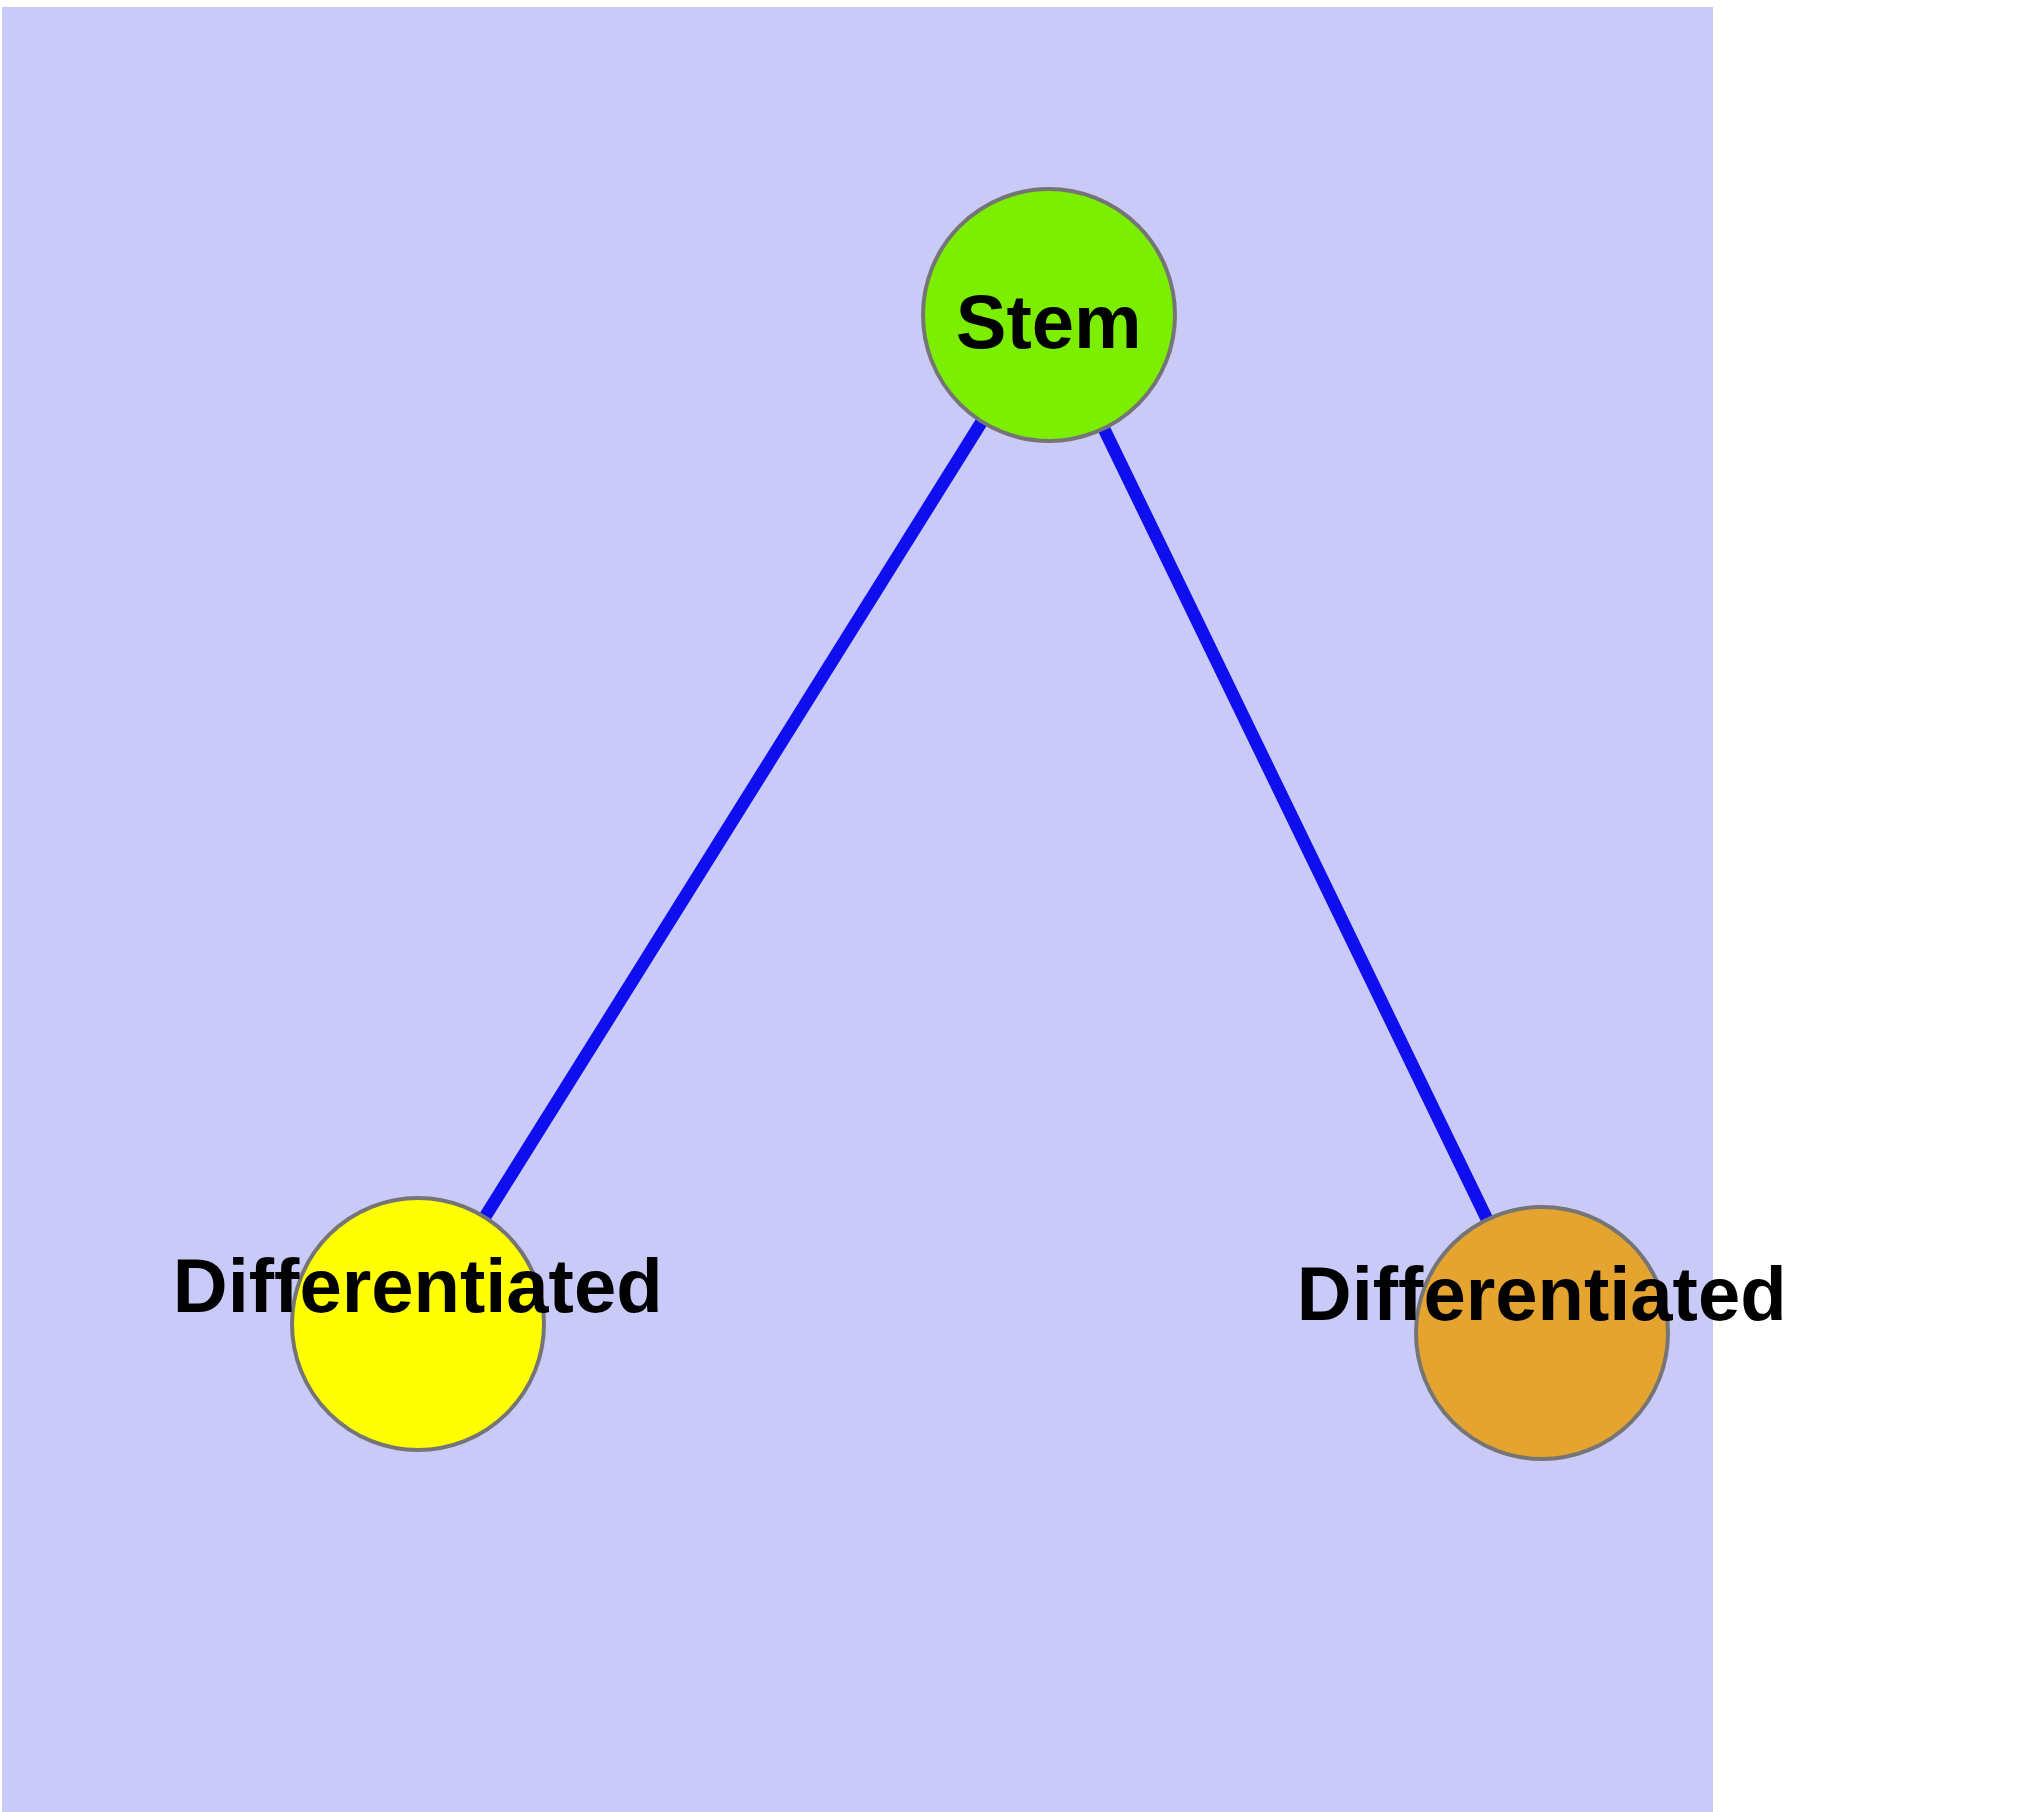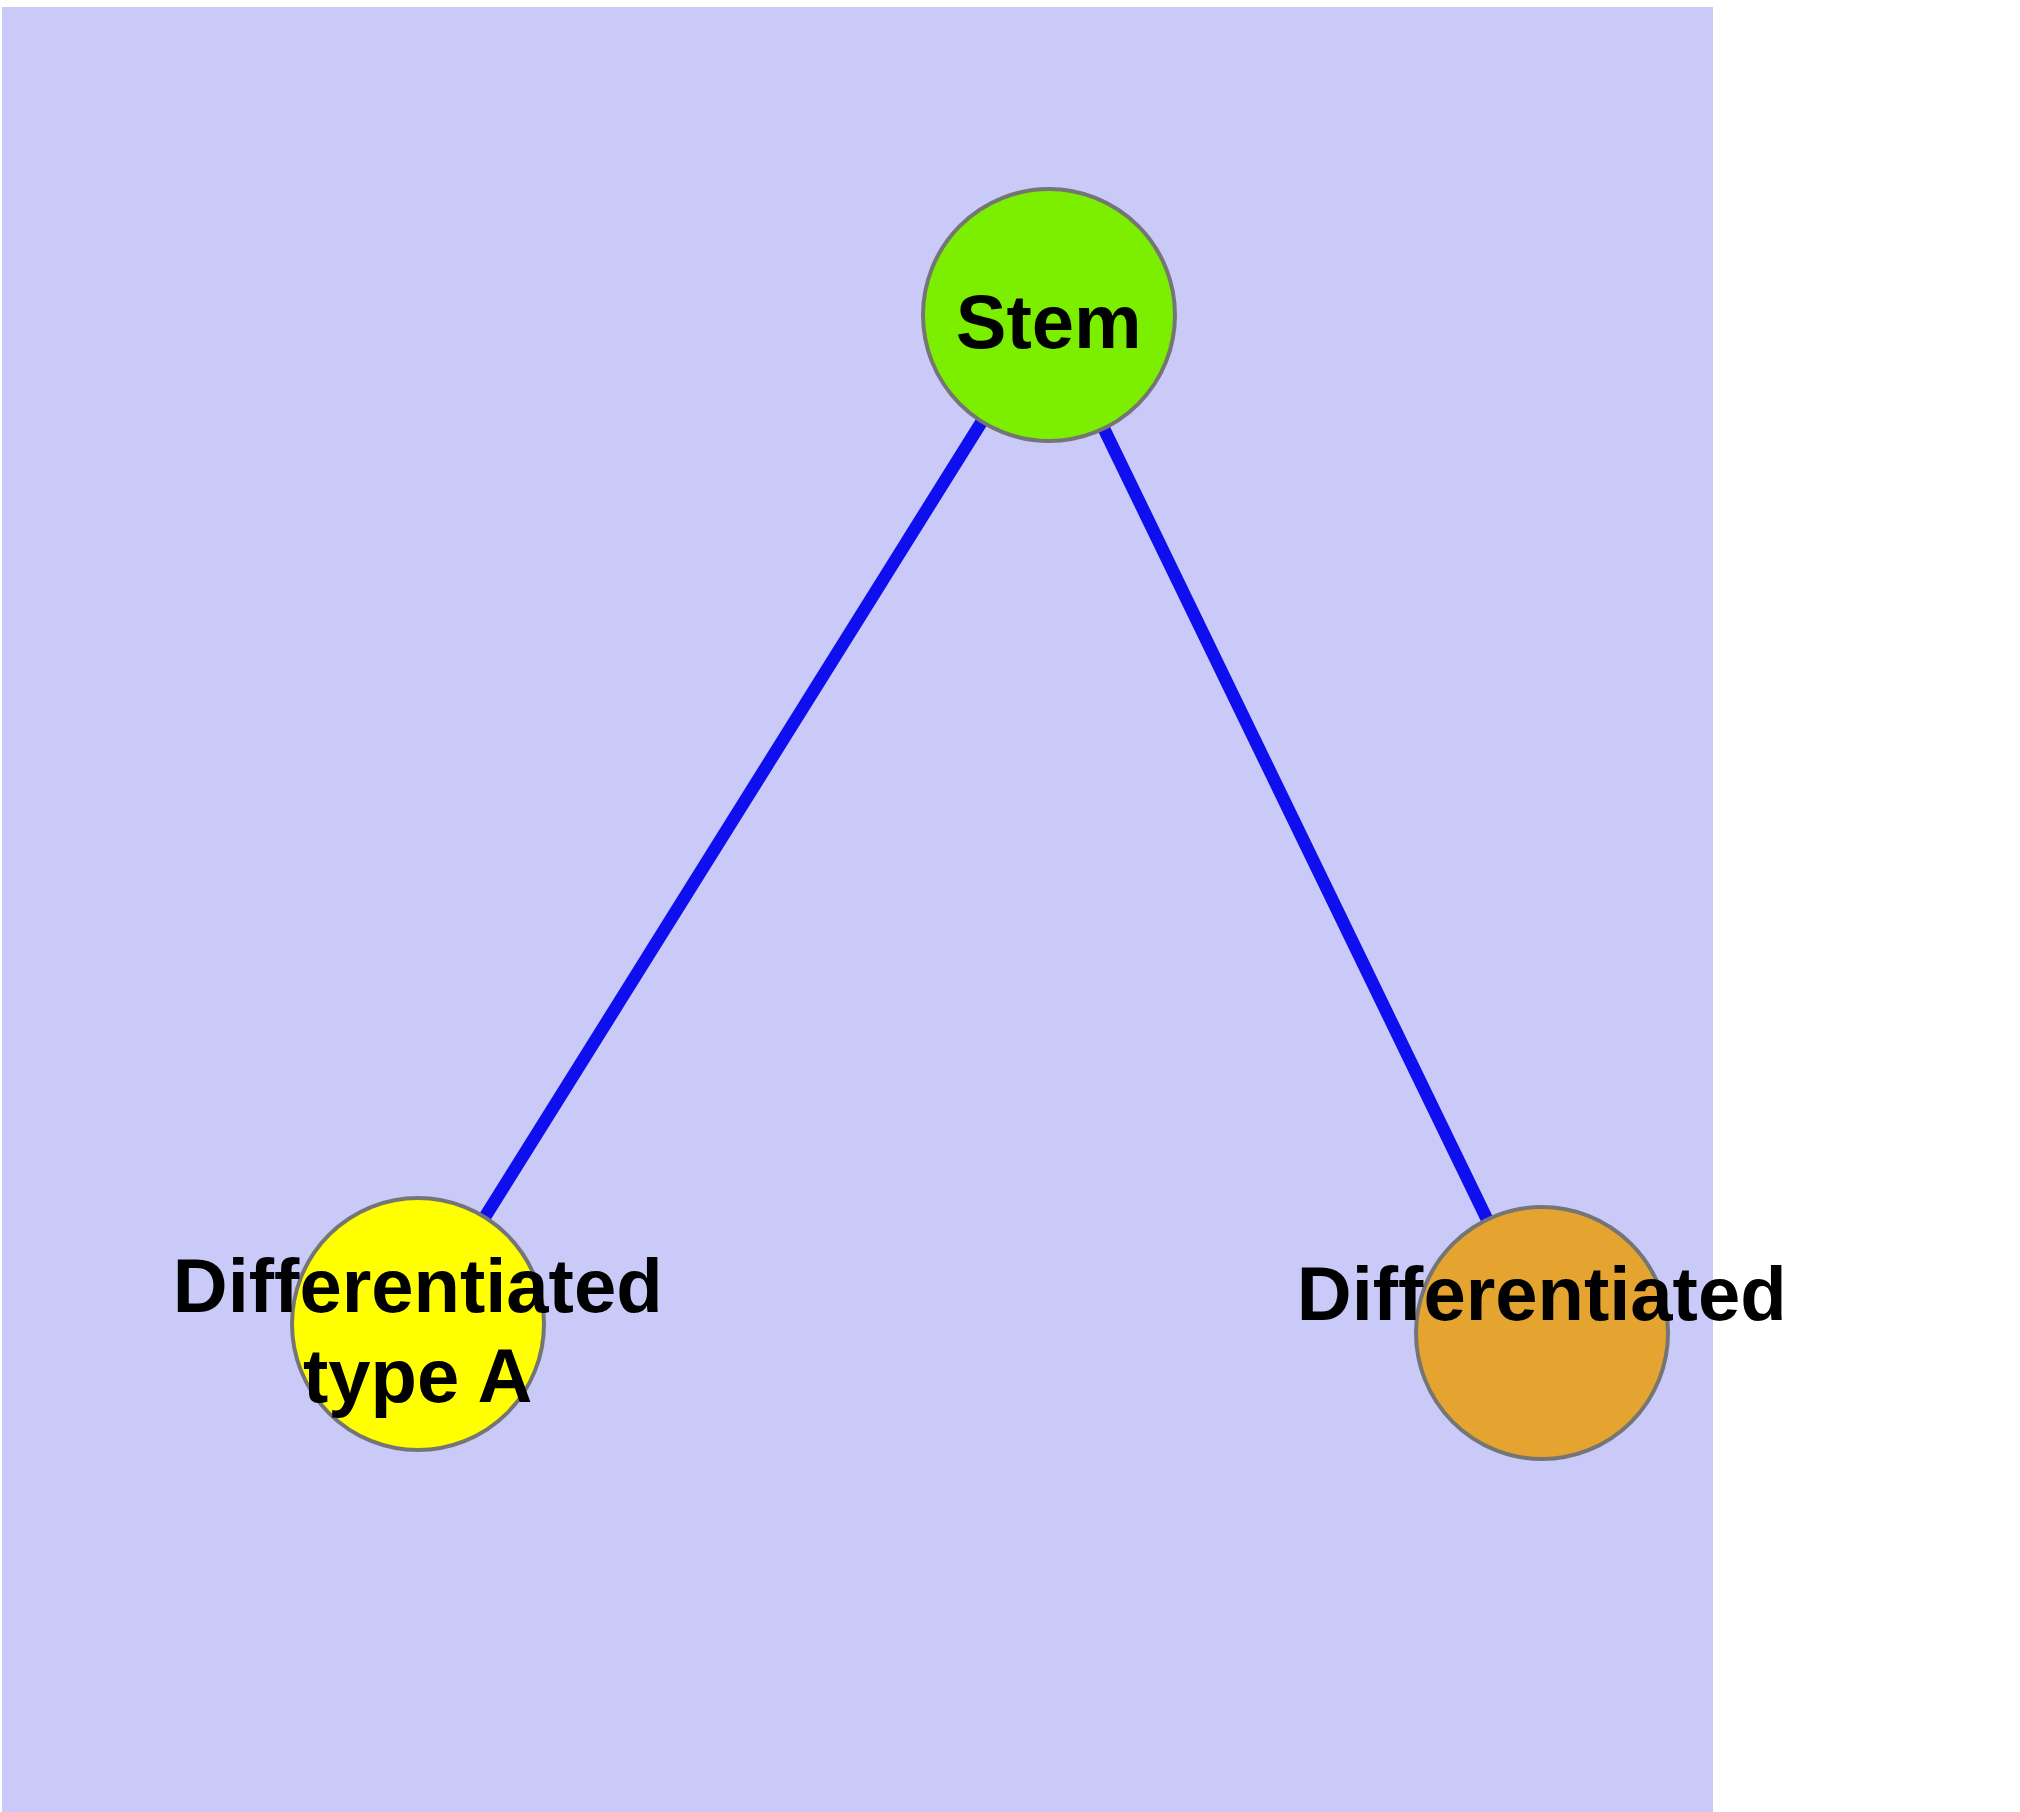--- a/index.html
+++ b/index.html
@@ -71,21 +71,20 @@
     <div class="node node-type-a" style="background-color: rgb(255, 255, 0);"></div>
 
     <div class="node node-type-b" style="background-color: rgb(229, 164, 47);"></div>
 
     <div class="node-label label-stem" style="color: rgb(0, 0, 0);">
       <span class="label-line">Stem</span>
     </div>
 
     <div class="node-label label-type-a" style="color: rgb(0, 0, 0);">
       <span class="label-line">Differentiated</span>
-      <span class="label-line">type A</span>
     </div>
 
     <div class="node-label label-type-b" style="color: rgb(0, 0, 0);">
       <span class="label-line">Differentiated</span>
     </div>
 
   </div>
 </div>
 
 

